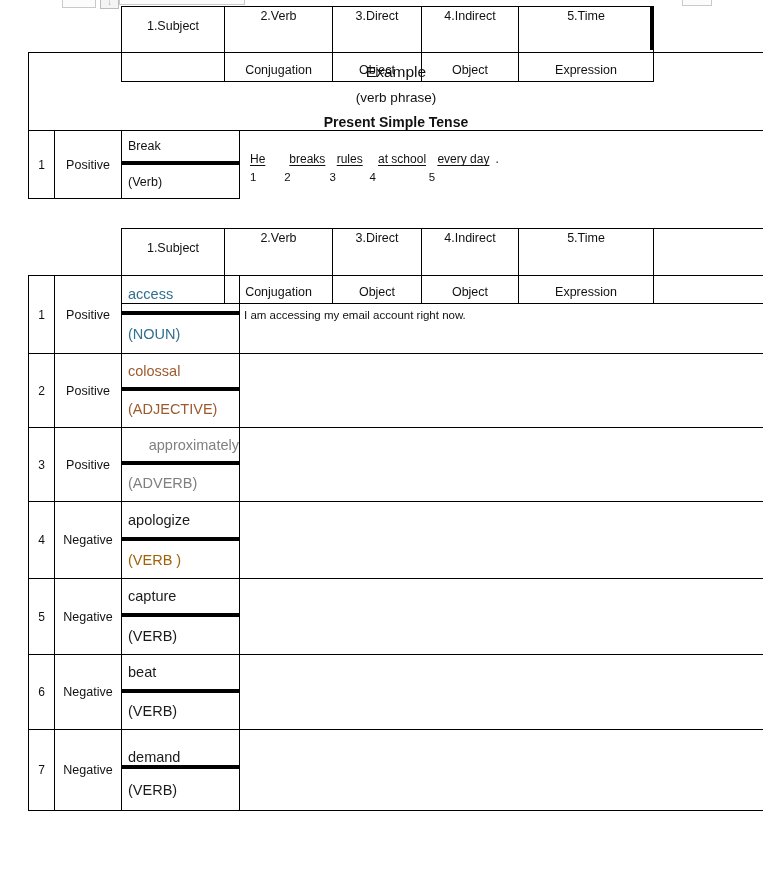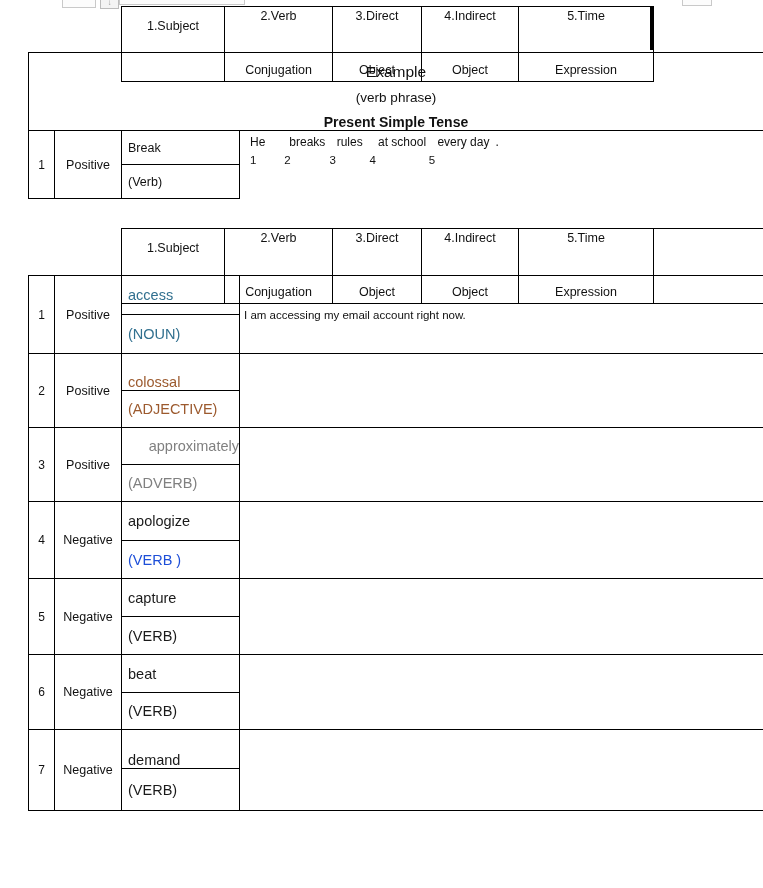--- a/index.html
+++ b/index.html
@@ -107,21 +107,21 @@
   }
   .pol-cell {
     text-align: center;
     font-size: 12.5px;
   }
   .word-stack {
     padding: 0 !important;
     vertical-align: top;
   }
   .word-stack .sub {
-    border-bottom: 1px solid #000000;
+    border-bottom: 4px solid #000000;
     box-sizing: border-box;
     display: flex;
     align-items: center;
     padding-left: 6px;
   }
   .word-stack .sub:last-child {
     border-bottom: none;
   }
   .word-lex { font-size: 14.5px; }
   .word-pos { font-size: 14.5px; }
@@ -137,23 +137,25 @@
   .ex-wrap {
     padding-top: 5px;
     padding-left: 6px;
     font-size: 12px;
     line-height: 1.15;
   }
   .ex-line {
     white-space: nowrap;
   }
   .ex-line .seg {
+    text-decoration: underline;
     text-underline-offset: 2px;
     display: inline-block;
     text-align: left;
+    margin-top: 17px;
   }
   .ex-line .dot { display: inline-block; }
   .ex-nums {
     white-space: nowrap;
     margin-top: 4px;
     font-size: 11.5px;
   }
   .ex-nums span { display: inline-block; text-align: left; }
 
   
@@ -312,21 +314,21 @@
         <span class="word-pos" style="color:#31708F;">(NOUN)</span>
       </div>
     </td>
     <td class="sentence-cell">I am accessing my email account right now.</td>
   </tr>
 
   <tr style="height:74px;">
     <td class="idx-cell">2</td>
     <td class="pol-cell">Positive</td>
     <td class="word-stack">
-      <div class="sub" style="height:37px;align-items:flex-end;">
+      <div class="sub" style="height:37px;">
         <span class="word-lex" style="color:#9C5A2E;">colossal</span>
       </div>
       <div class="sub" style="height:36px;">
         <span class="word-pos" style="color:#9C5A2E;">(ADJECTIVE)</span>
       </div>
     </td>
     <td class="sentence-cell"></td>
   </tr>
 
   <tr style="height:74px;">
@@ -344,21 +346,21 @@
   </tr>
 
   <tr style="height:77px;">
     <td class="idx-cell">4</td>
     <td class="pol-cell">Negative</td>
     <td class="word-stack">
       <div class="sub" style="height:39px;">
         <span class="word-lex" style="color:#1A1A1A;">apologize</span>
       </div>
       <div class="sub" style="height:37px;">
-        <span class="word-pos" style="color:#1d4ed8;">(VERB )</span>
+        <span class="word-pos" style="color:#a16207;">(VERB )</span>
       </div>
     </td>
     <td class="sentence-cell"></td>
   </tr>
 
   <tr style="height:76px;">
     <td class="idx-cell">5</td>
     <td class="pol-cell">Negative</td>
     <td class="word-stack">
       <div class="sub" style="height:38px;">

